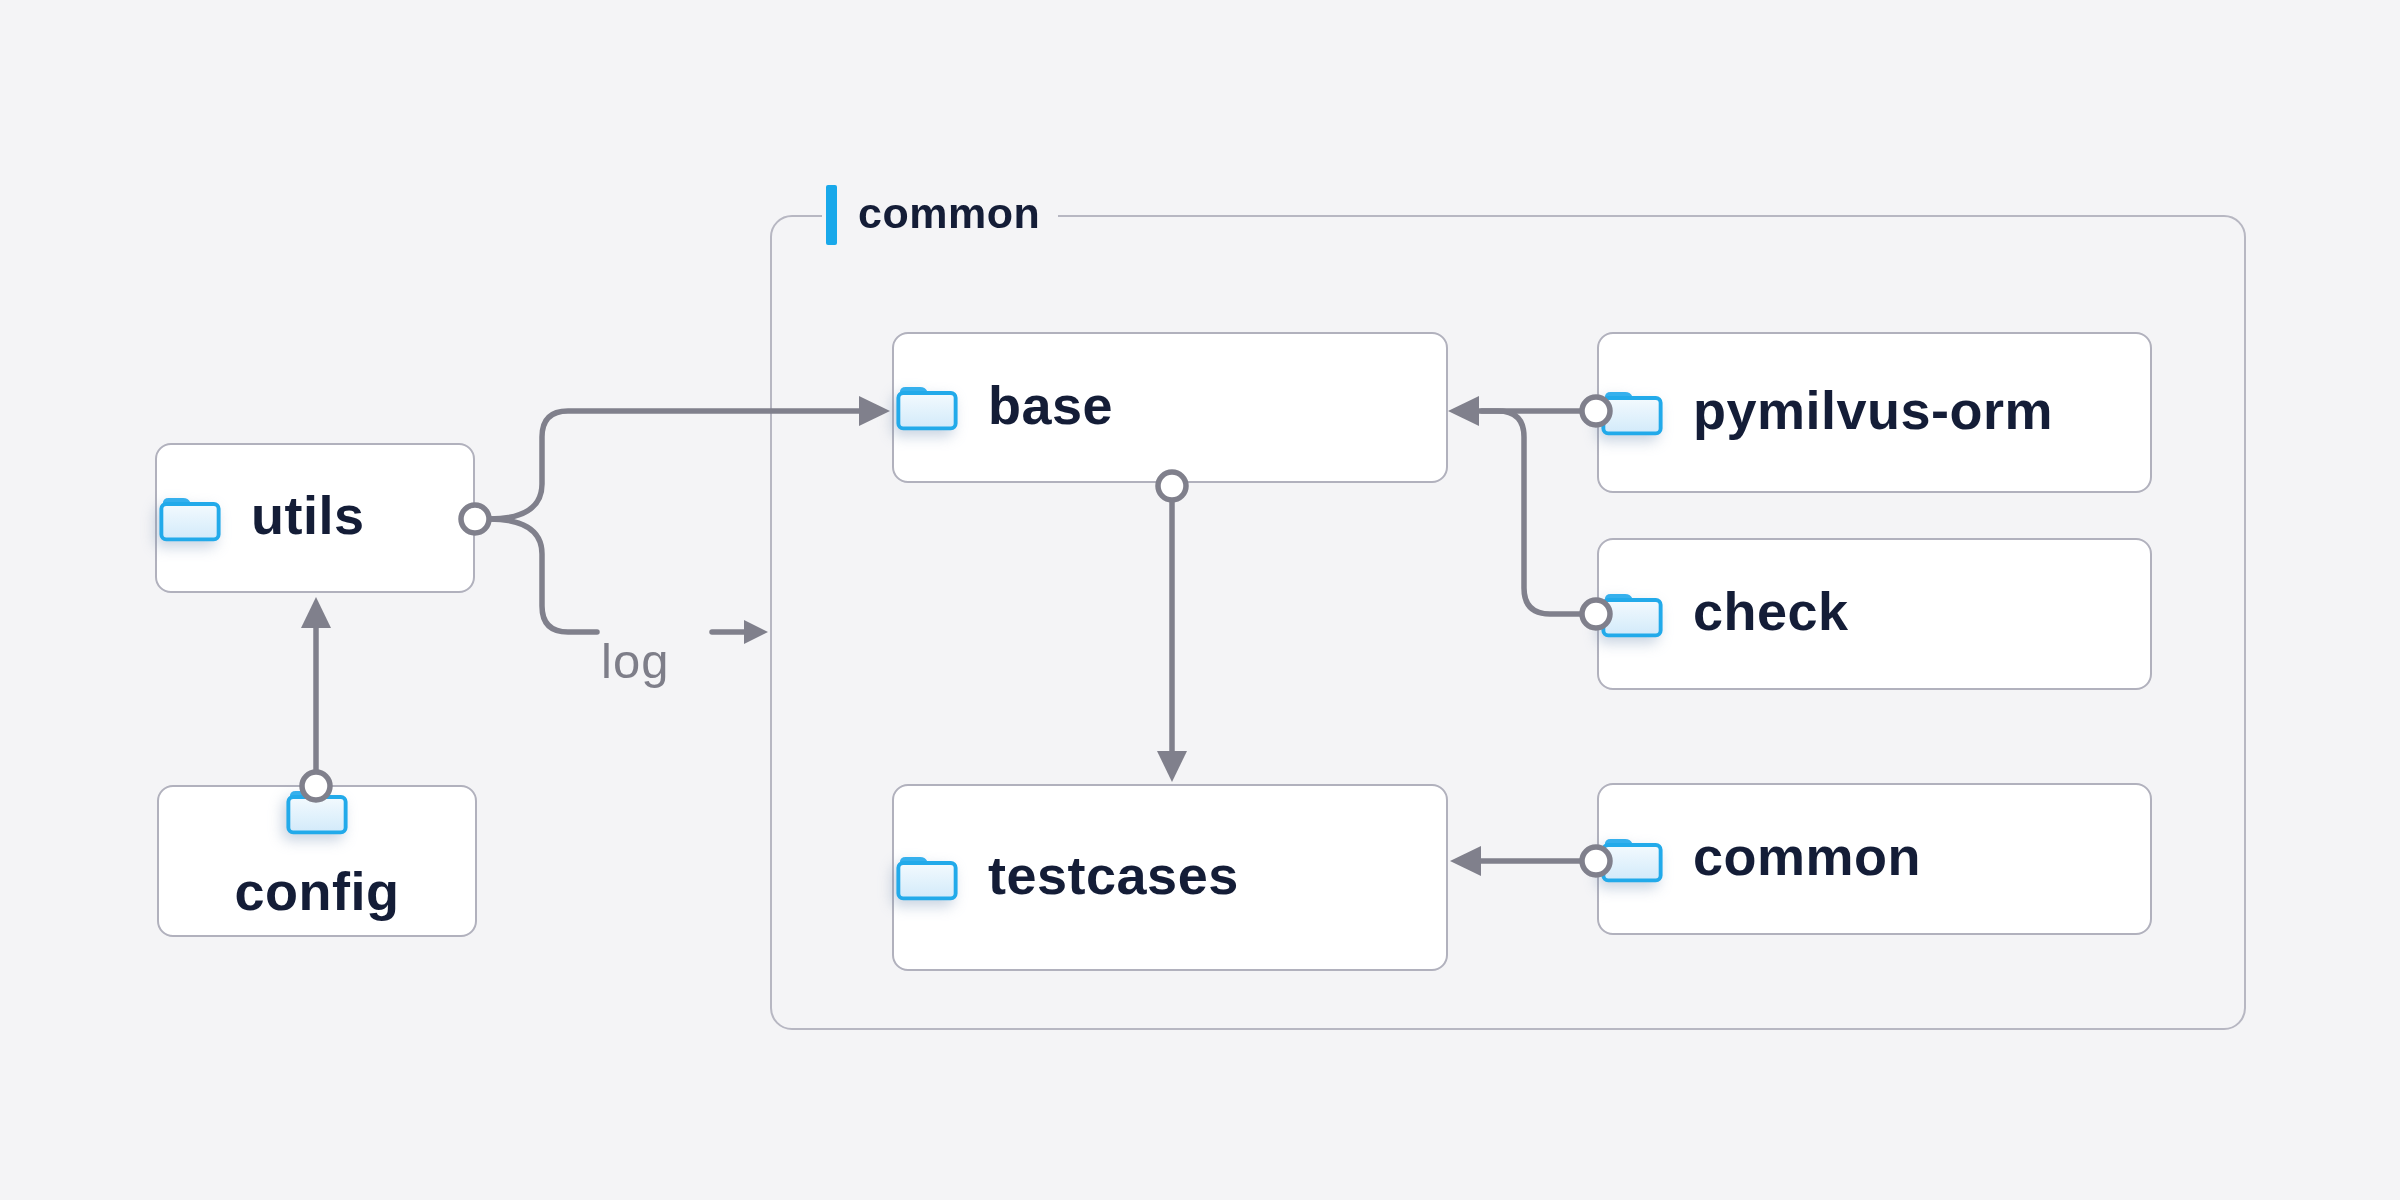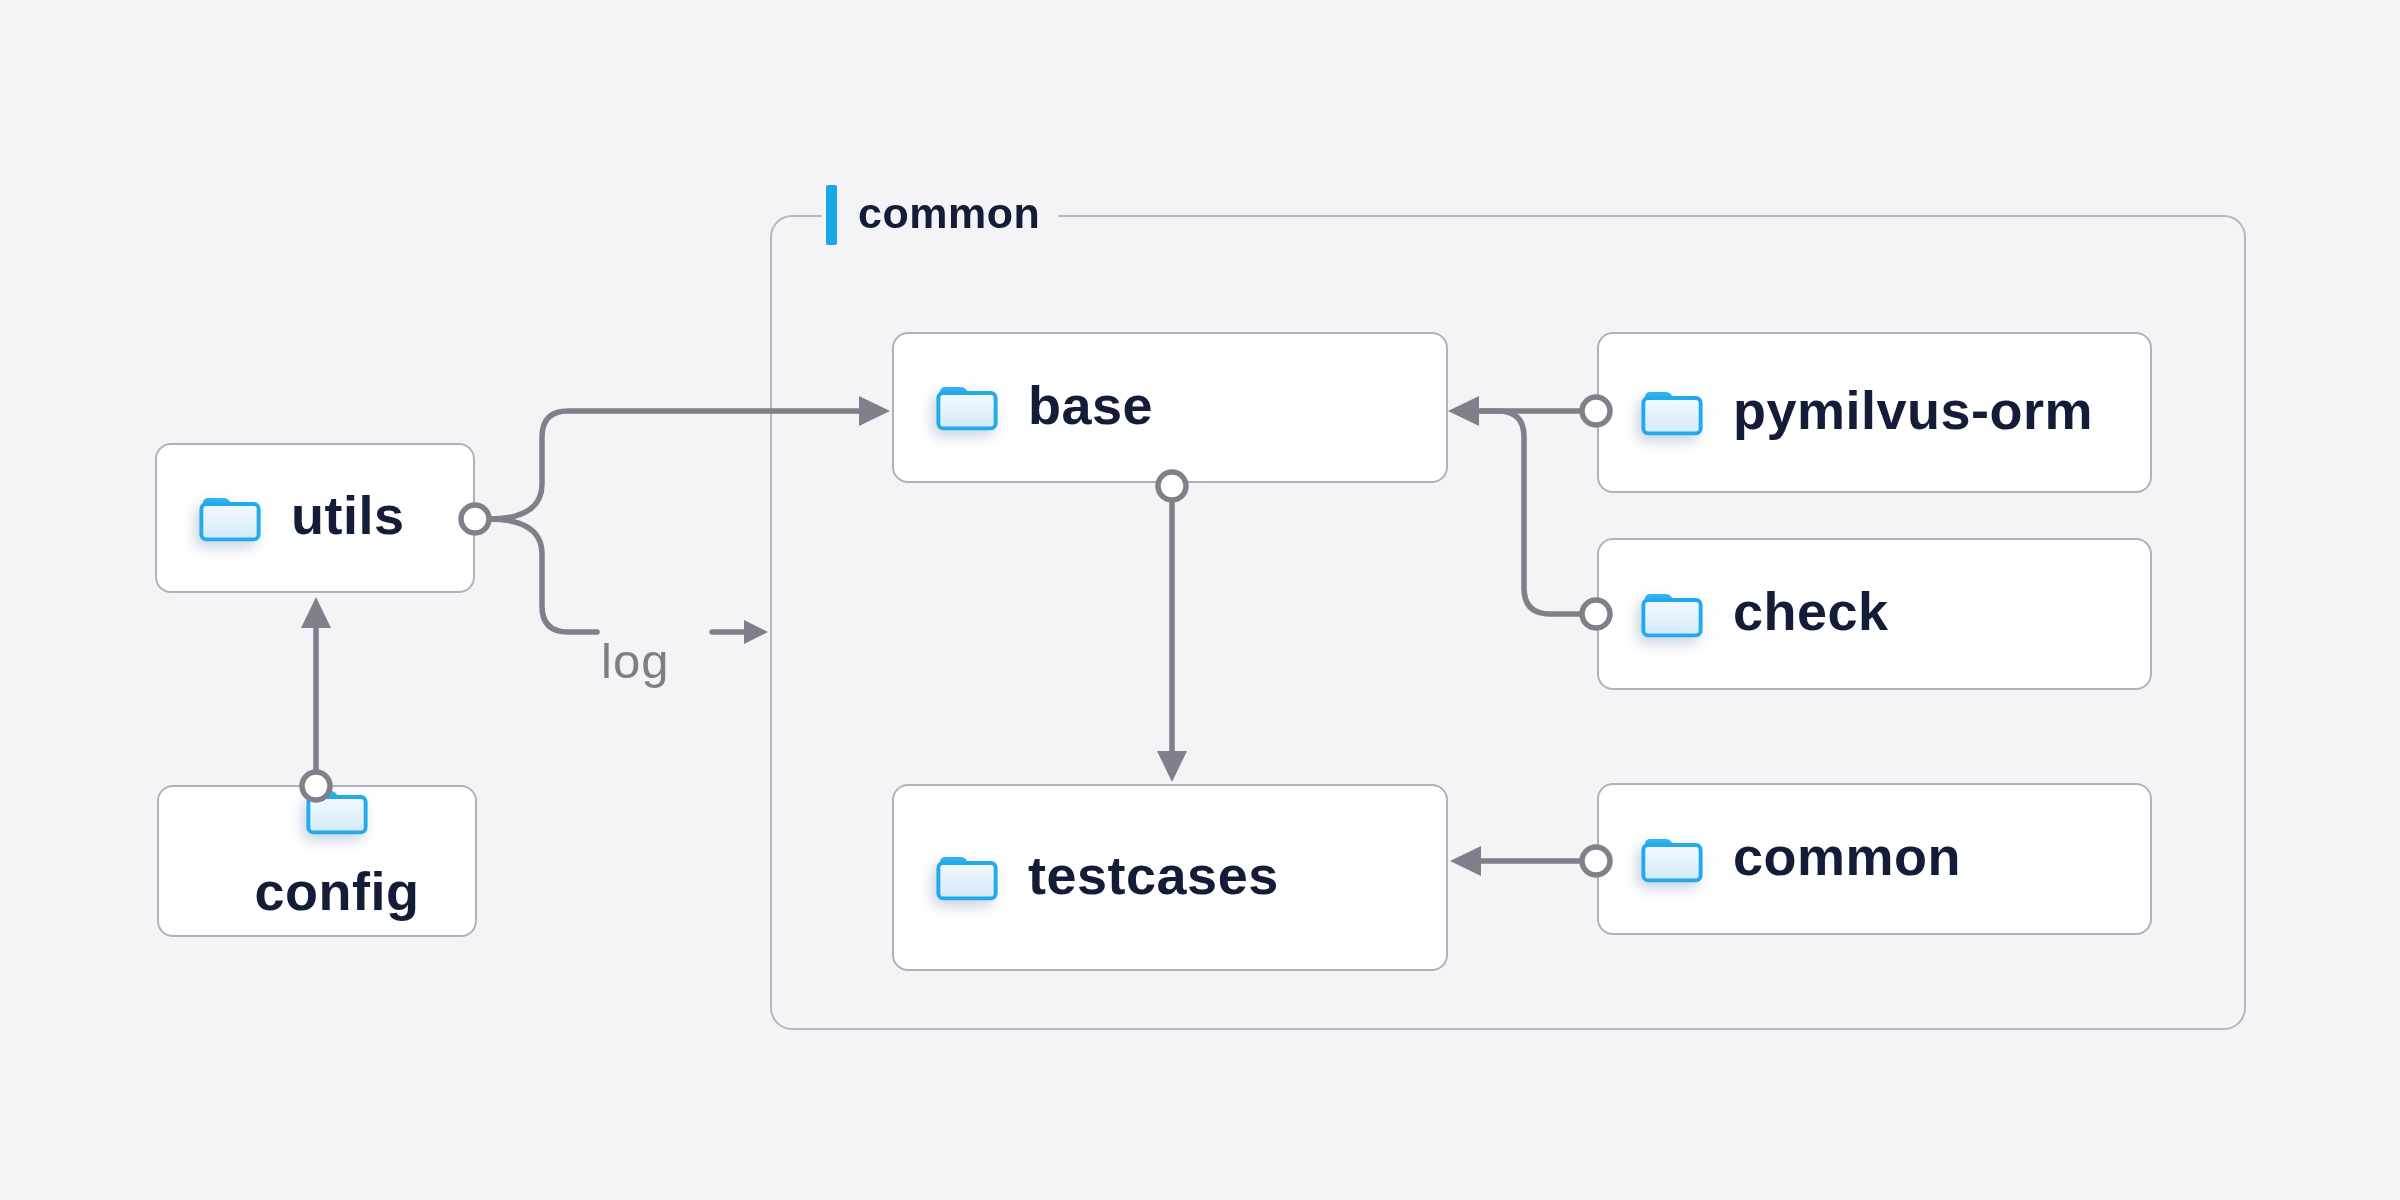--- a/index.html
+++ b/index.html
@@ -25,21 +25,21 @@
   .group-label .bar{width:11px;height:60px;background:#18a8ea;border-radius:2px;}
   .group-label .gtext{
     font-size:43px;font-weight:600;color:#141d37;letter-spacing:.5px;line-height:1;
     padding-bottom:4px;
   }
 
   
   .node{
     position:absolute;box-sizing:border-box;
     background:#ffffff;border:2.5px solid #b1b1bd;border-radius:16px;
-    display:flex;align-items:center;gap:28px;padding-left:40px;
+    display:flex;align-items:center;gap:28px;
   }
   .node .nlabel{
     font-size:54px;font-weight:600;color:#141d37;line-height:1;letter-spacing:.5px;
     padding-bottom:6px;
   }
   .folder{display:inline-flex;flex:0 0 auto;}
   .folder svg{filter:drop-shadow(-4px 6px 7px rgba(110,140,175,.38));}
 
   
   .edges-svg{position:absolute;left:0;top:0;width:2400px;height:1200px;pointer-events:none;}

